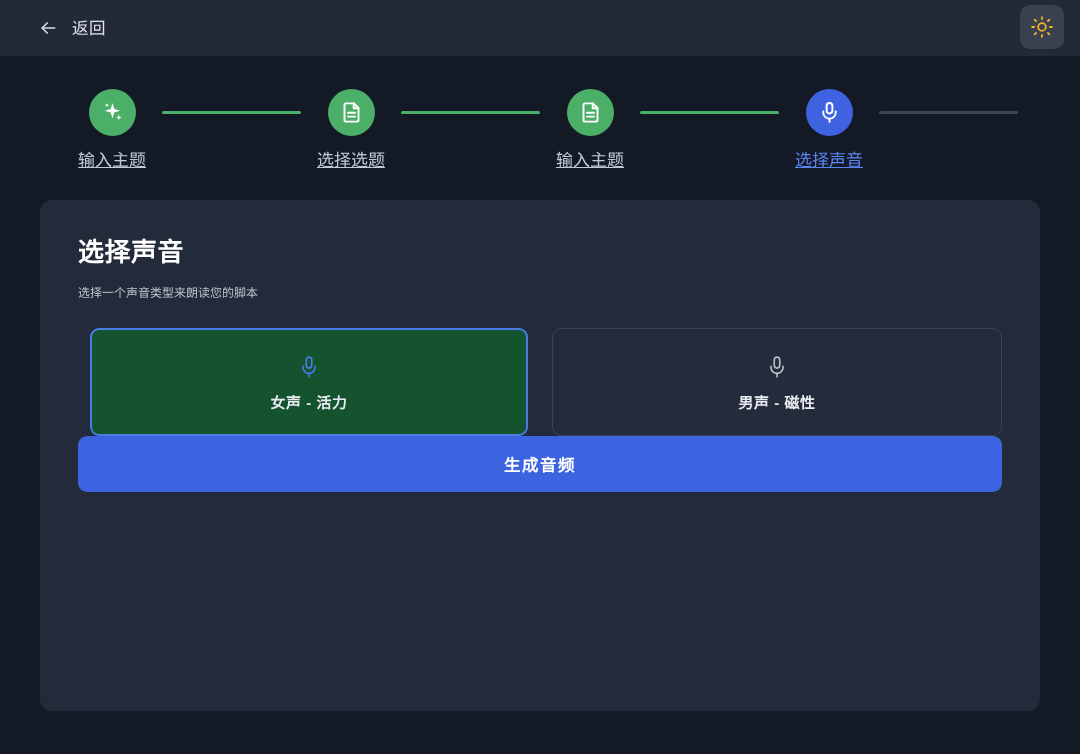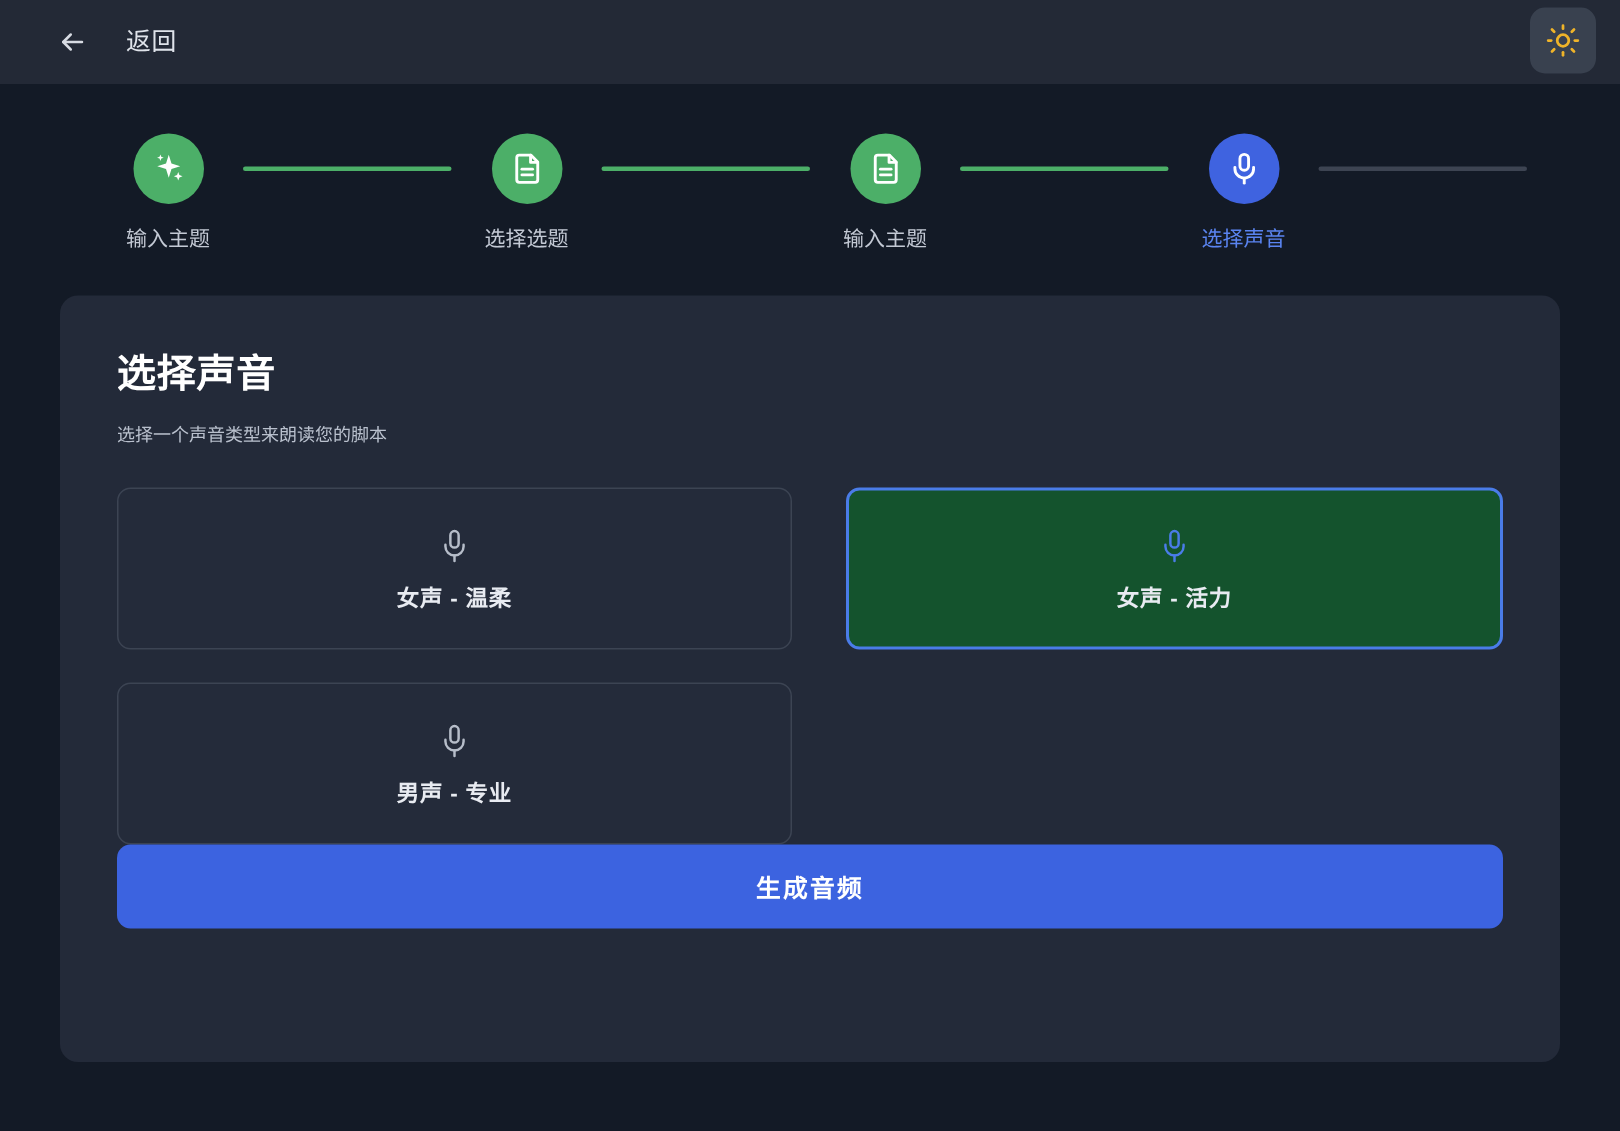--- a/index.html
+++ b/index.html
@@ -24,21 +24,21 @@
     height: 56px;
     background: #232936;
     display: flex;
     align-items: center;
     padding: 0 16px 0 34px;
   }
 
   .back-btn {
     display: flex;
     align-items: center;
-    gap: 26px;
+    gap: 14px;
     background: none;
     border: none;
     cursor: pointer;
     padding: 6px 4px;
     color: #d7dbe3;
     font-family: inherit;
   }
   .back-arrow {
     width: 20px;
     height: 20px;
@@ -92,24 +92,25 @@
     justify-content: center;
   }
   .step-circle.done   { background: #4caf68; }
   .step-circle.active { background: #3f63e0; }
   .step-circle.todo   { background: #39414f; }
 
   .step-circle svg { width: 23px; height: 23px; display: block; }
 
   .step-label {
     margin-top: 16px;
-    font-size: 14px;
+    font-size: 17px;
     line-height: 1;
     white-space: nowrap;
     color: #c3c9d4;
+    text-decoration: underline;
   }
   .step-label.active { color: #5a84f0; }
 
   .connector {
     flex: 1 1 auto;
     height: 3px;
     border-radius: 2px;
     margin-top: 22px;
     min-width: 30px;
   }
@@ -290,51 +291,41 @@
 </div>
 
 <div class="card">
 
   <h1 class="card-title">选择声音</h1>
 
   <p class="card-subtitle">选择一个声音类型来朗读您的脚本</p>
 
   <div class="voice-grid">
 
+
+    <div class="voice-card selected">
+      <span>
+        <svg class="voice-icon" viewBox="0 0 24 26" fill="none" stroke="#4a7ce8" stroke-width="1.8" stroke-linecap="round" stroke-linejoin="round">
+          <rect x="9" y="1.6" width="6" height="12" rx="3"></rect>
+          <path d="M5.4 11.6v1.2a6.6 6.6 0 0 0 13.2 0v-1.2"></path>
+          <line x1="12" y1="19.4" x2="12" y2="23.4"></line>
+        </svg>
+      </span>
+      <span class="voice-name">女声 - 活力</span>
+    </div>
+
     <div class="voice-card">
       <span>
         <svg class="voice-icon" viewBox="0 0 24 26" fill="none" stroke="#b6bdc9" stroke-width="1.8" stroke-linecap="round" stroke-linejoin="round">
           <rect x="9" y="1.6" width="6" height="12" rx="3"></rect>
           <path d="M5.4 11.6v1.2a6.6 6.6 0 0 0 13.2 0v-1.2"></path>
           <line x1="12" y1="19.4" x2="12" y2="23.4"></line>
         </svg>
       </span>
-      <span class="voice-name">女声 - 温柔</span>
-    </div>
-
-    <div class="voice-card selected">
-      <span>
-        <svg class="voice-icon" viewBox="0 0 24 26" fill="none" stroke="#4a7ce8" stroke-width="1.8" stroke-linecap="round" stroke-linejoin="round">
-          <rect x="9" y="1.6" width="6" height="12" rx="3"></rect>
-          <path d="M5.4 11.6v1.2a6.6 6.6 0 0 0 13.2 0v-1.2"></path>
-          <line x1="12" y1="19.4" x2="12" y2="23.4"></line>
-        </svg>
-      </span>
-      <span class="voice-name">女声 - 活力</span>
-    </div>
-
-
-    <div class="voice-card">
-      <span>
-        <svg class="voice-icon" viewBox="0 0 24 26" fill="none" stroke="#b6bdc9" stroke-width="1.8" stroke-linecap="round" stroke-linejoin="round">
-          <rect x="9" y="1.6" width="6" height="12" rx="3"></rect>
-          <path d="M5.4 11.6v1.2a6.6 6.6 0 0 0 13.2 0v-1.2"></path>
-          <line x1="12" y1="19.4" x2="12" y2="23.4"></line>
-        </svg>
-      </span>
-      <span class="voice-name">男声 - 专业</span>
-    </div>
+      <span class="voice-name">男声 - 磁性</span>
+    </div>
+
 
   </div>
 
   <button class="generate-btn">生成音频</button>
 
 </div>
 
 </body></html>

